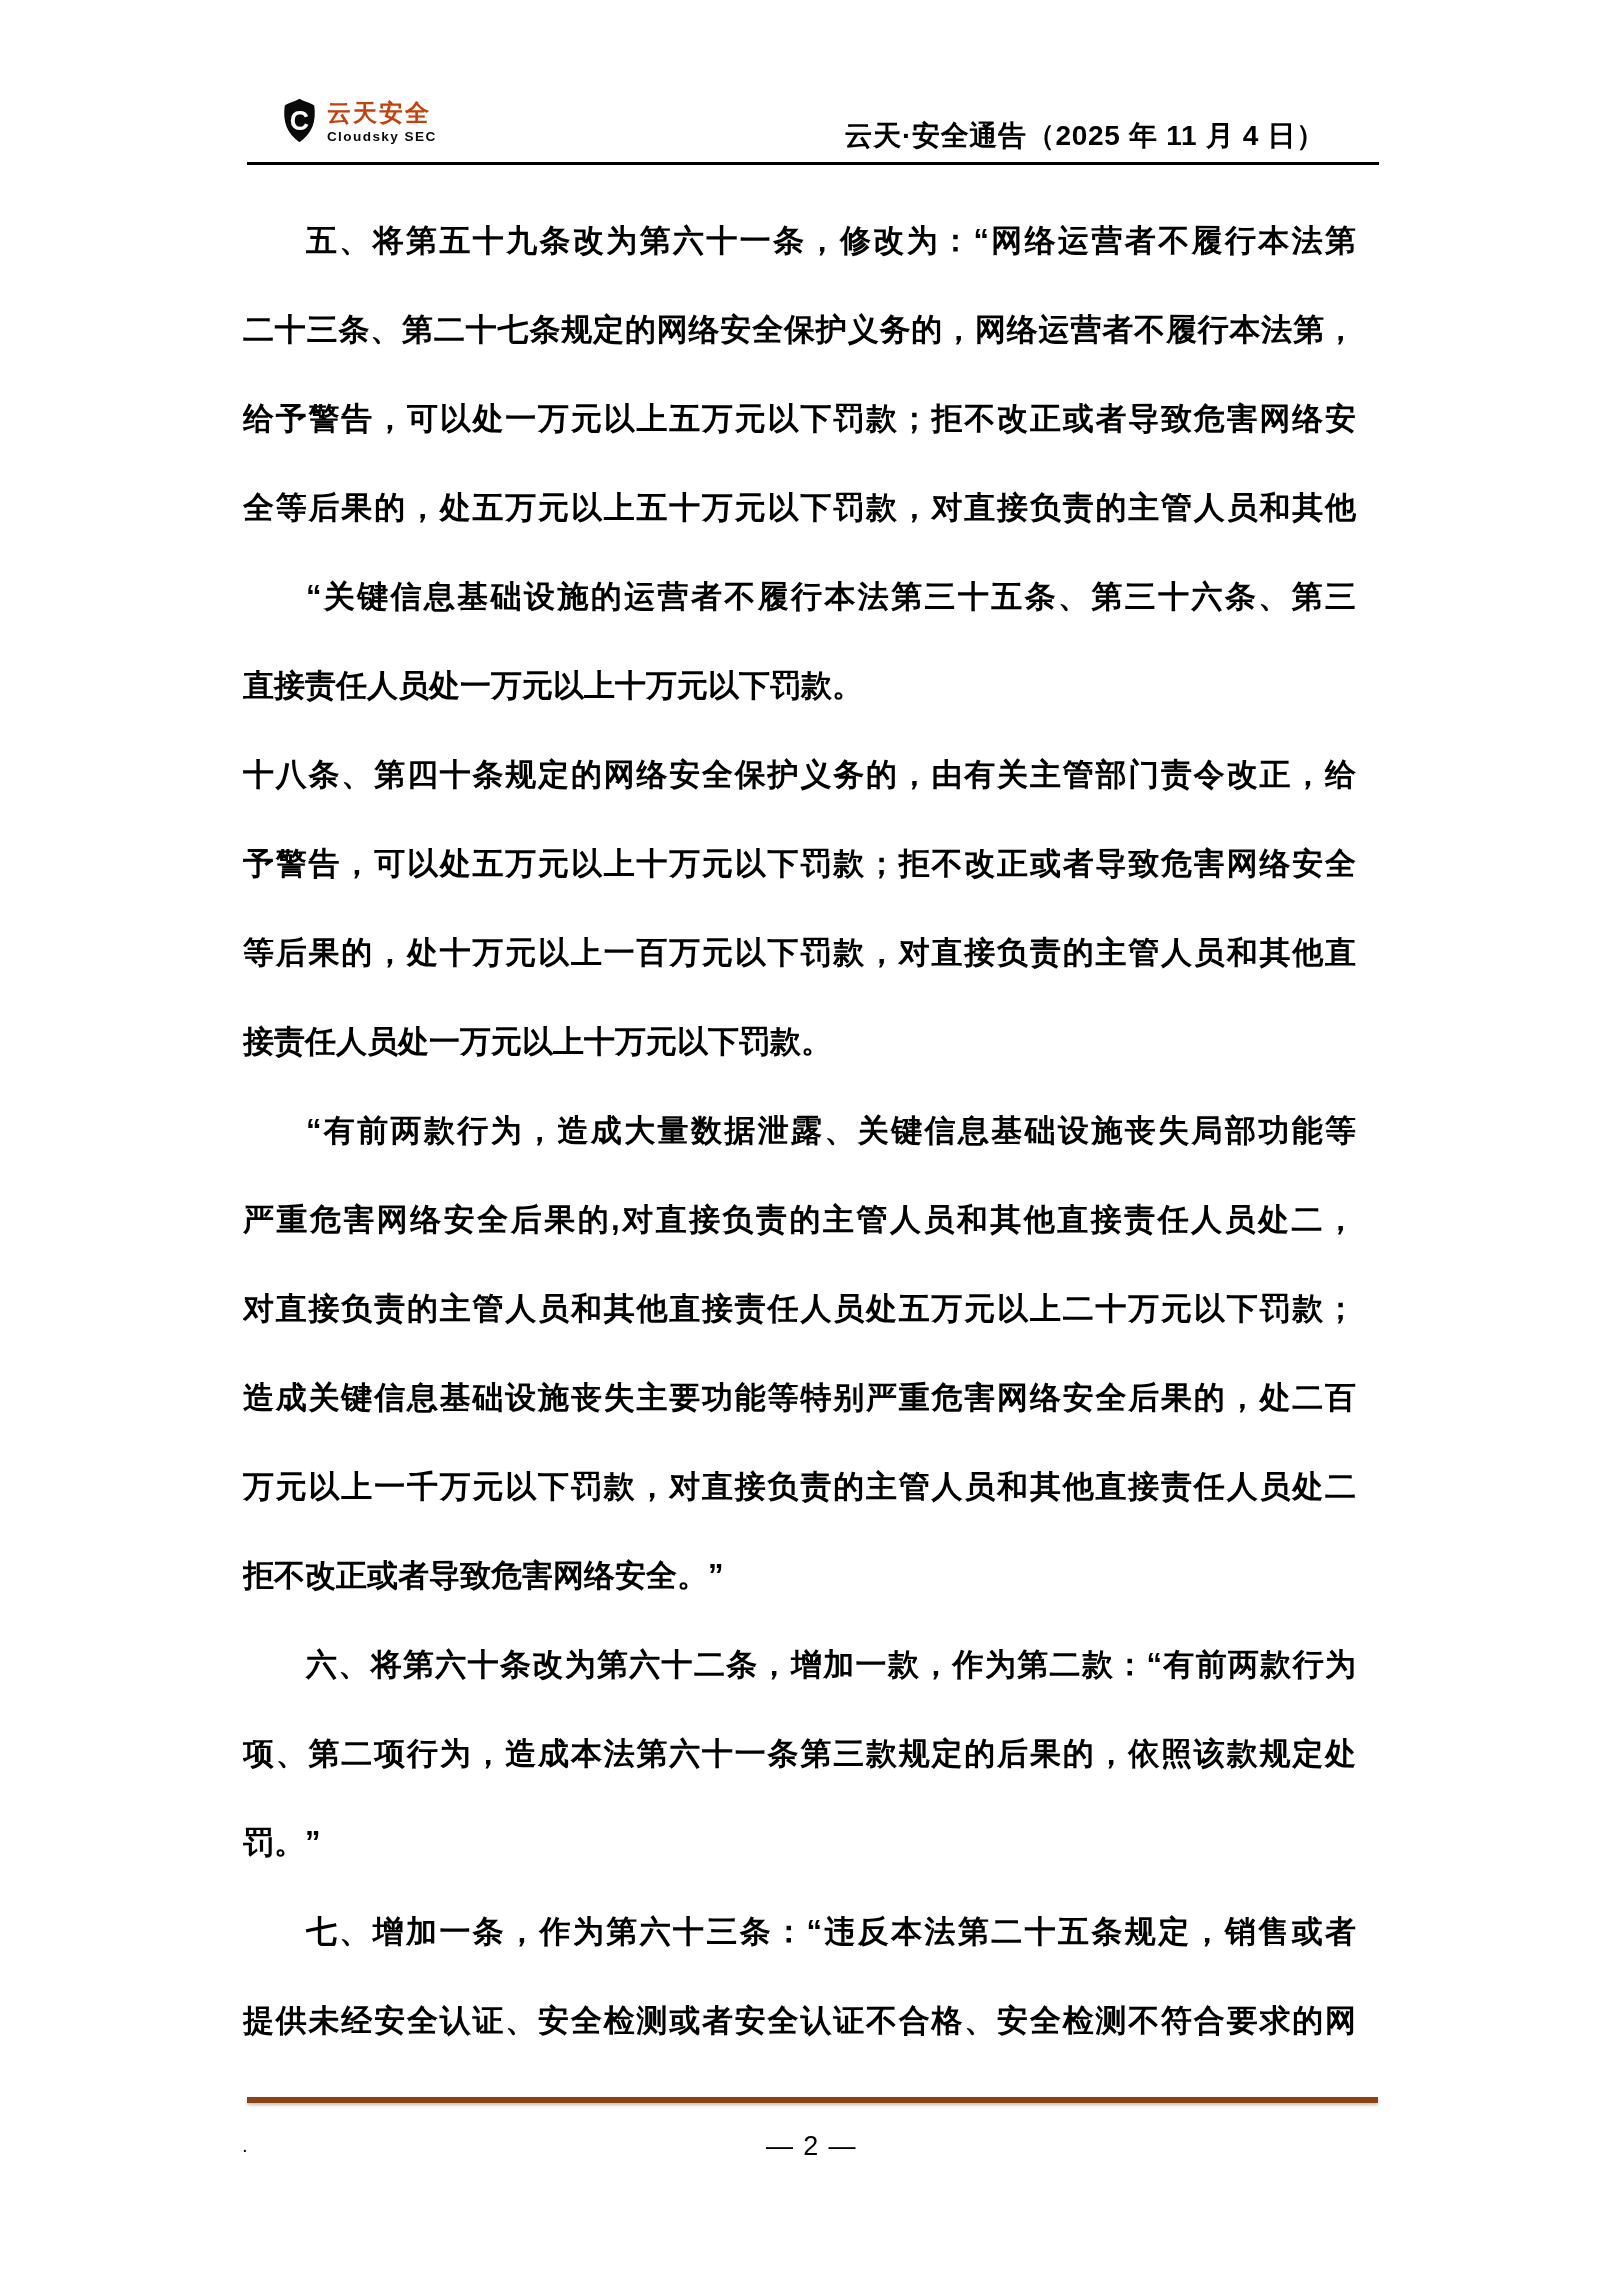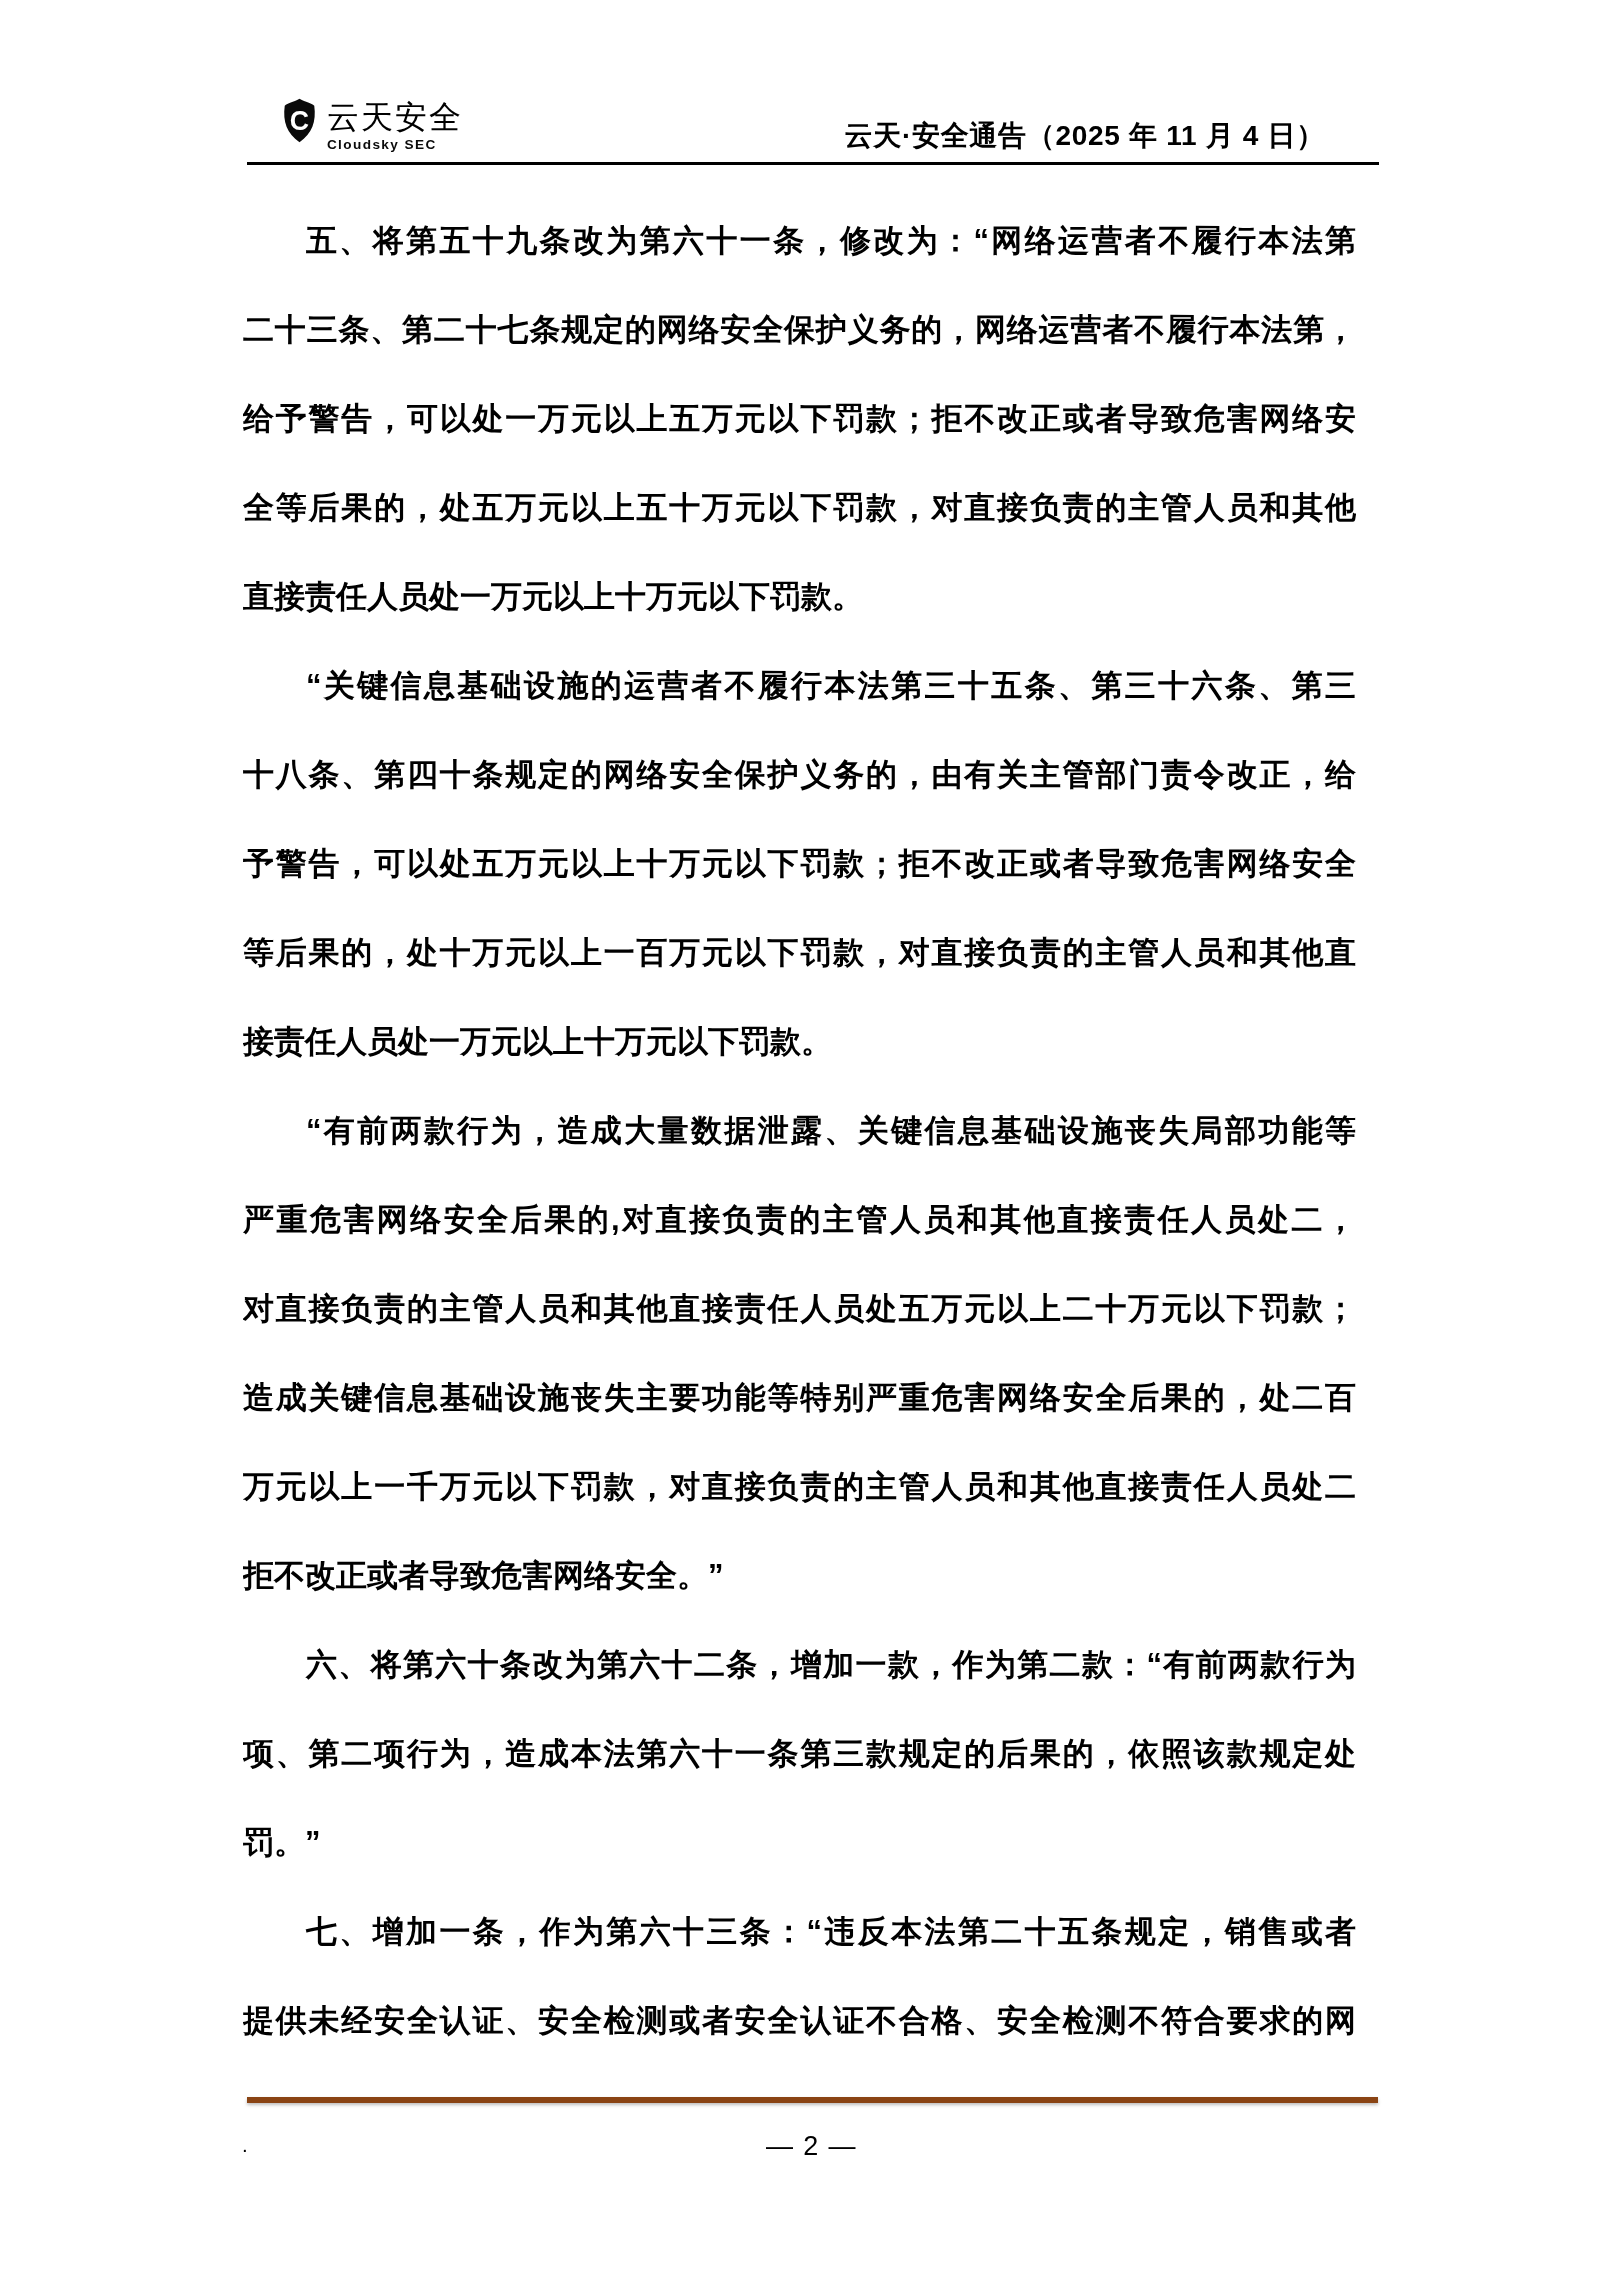--- a/index.html
+++ b/index.html
@@ -21,25 +21,25 @@
   .logo {
     position: absolute;
     left: 281px;
     top: 98px;
     display: flex;
     align-items: flex-start;
   }
   .logo-shield { width: 37px; height: 45px; flex: 0 0 auto; }
   .logo-textcol { margin-left: 8.9px; padding-top: 3.4px; }
   .logo-cn {
-    font-size: 32px;
-    font-weight: 400;
+    font-size: 24px;
+    font-weight: 700;
     letter-spacing: 2px;
     line-height: 1.0;
-    color: #000000;
+    color: #c2410c;
     white-space: nowrap;
   }
   .logo-en {
     margin-top: 4.1px;
     font-size: 13.6px;
     font-weight: 700;
     letter-spacing: 1.4px;
     color: #0a0a0a;
     white-space: nowrap;
   }
@@ -131,23 +131,23 @@
   </div>
 
   <div class="masthead-title">云天·安全通告（2025 年 11 月 4 日）</div>
   <div class="header-rule"></div>
 
   <div class="doc">
     <div class="ln first">五、将第五十九条改为第六十一条，修改为：“网络运营者不履行本法第</div>
     <div class="ln">二十三条、第二十七条规定的网络安全保护义务的，网络运营者不履行本法第，</div>
     <div class="ln">给予警告，可以处一万元以上五万元以下罚款；拒不改正或者导致危害网络安</div>
     <div class="ln">全等后果的，处五万元以上五十万元以下罚款，对直接负责的主管人员和其他</div>
+    <div class="ln first">“关键信息基础设施的运营者不履行本法第三十五条、第三十六条、第三</div>
+
     <div class="ln end">直接责任人员处一万元以上十万元以下罚款。</div>
-
-    <div class="ln first">“关键信息基础设施的运营者不履行本法第三十五条、第三十六条、第三</div>
     <div class="ln">十八条、第四十条规定的网络安全保护义务的，由有关主管部门责令改正，给</div>
     <div class="ln">予警告，可以处五万元以上十万元以下罚款；拒不改正或者导致危害网络安全</div>
     <div class="ln">等后果的，处十万元以上一百万元以下罚款，对直接负责的主管人员和其他直</div>
     <div class="ln end">接责任人员处一万元以上十万元以下罚款。</div>
 
     <div class="ln first">“有前两款行为，造成大量数据泄露、关键信息基础设施丧失局部功能等</div>
     <div class="ln">严重危害网络安全后果的,对直接负责的主管人员和其他直接责任人员处二，</div>
     <div class="ln">对直接负责的主管人员和其他直接责任人员处五万元以上二十万元以下罚款；</div>
     <div class="ln">造成关键信息基础设施丧失主要功能等特别严重危害网络安全后果的，处二百</div>
     <div class="ln">万元以上一千万元以下罚款，对直接负责的主管人员和其他直接责任人员处二</div>

